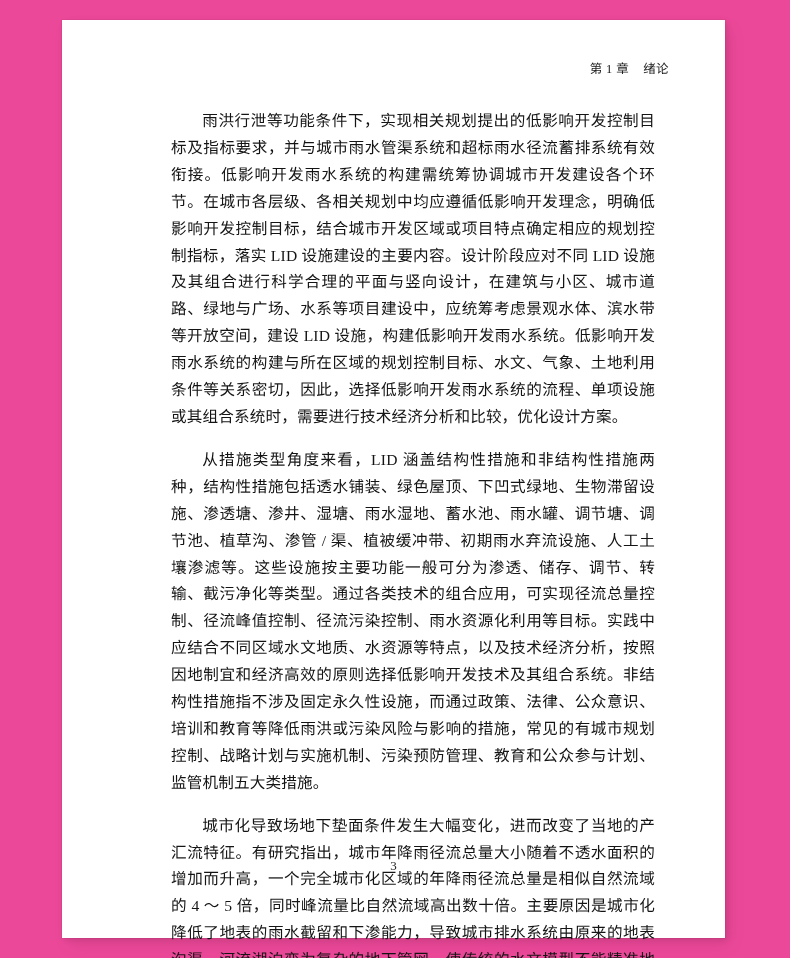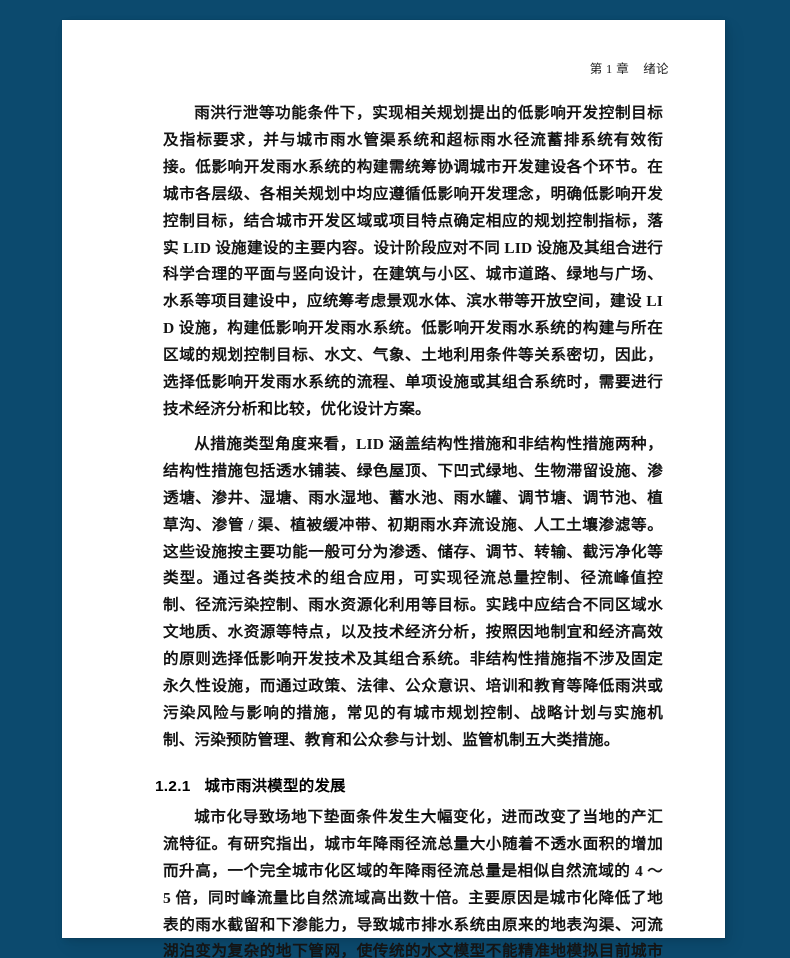--- a/index.html
+++ b/index.html
@@ -12,21 +12,21 @@
     height: 958px;
     background: #ffffff;
     font-family: "Liberation Serif", "DejaVu Serif", serif;
     overflow: hidden;
   }
 
   .page-viewport {
     position: relative;
     width: 790px;
     height: 958px;
-    background: #0c4a6e;
+    background: #ec4899;
   }
 
   
   .page-sheet {
     position: absolute;
     left: 62px;
     top: 20px;
     width: 663px;
     height: 918px;
     background: #ffffff;
@@ -55,30 +55,29 @@
 
   
   .text-column {
     position: absolute;
     left: 93px;       
     top: 72px;
     width: 516px;     
   }
 
   p.body-par {
-    margin: 8px;
+    margin: 16px;
     font-size: 15.6px;
     line-height: 26.9px;
     color: #141414;
     text-align: justify;
     text-justify: inter-ideograph;
     text-indent: 2em;
     letter-spacing: 0.15px;
     word-break: break-all;
-    font-weight: bold;
   }
 
   
   .heading-2 {
     margin: 0;
     font-family: "Liberation Sans", "DejaVu Sans", sans-serif;
     font-weight: bold;
     font-size: 21px;
     color: #000000;
     letter-spacing: 0.2px;
@@ -127,25 +126,20 @@
       <span class="rh-chap">第 1 章</span><span>绪论</span>
     </div>
 
     <div class="text-column">
 
       <p class="body-par">雨洪行泄等功能条件下，实现相关规划提出的低影响开发控制目标及指标要求，并与城市雨水管渠系统和超标雨水径流蓄排系统有效衔接。低影响开发雨水系统的构建需统筹协调城市开发建设各个环节。在城市各层级、各相关规划中均应遵循低影响开发理念，明确低影响开发控制目标，结合城市开发区域或项目特点确定相应的规划控制指标，落实 LID 设施建设的主要内容。设计阶段应对不同 LID 设施及其组合进行科学合理的平面与竖向设计，在建筑与小区、城市道路、绿地与广场、水系等项目建设中，应统筹考虑景观水体、滨水带等开放空间，建设 LID 设施，构建低影响开发雨水系统。低影响开发雨水系统的构建与所在区域的规划控制目标、水文、气象、土地利用条件等关系密切，因此，选择低影响开发雨水系统的流程、单项设施或其组合系统时，需要进行技术经济分析和比较，优化设计方案。</p>
 
       <p class="body-par par-gap">从措施类型角度来看，LID 涵盖结构性措施和非结构性措施两种，结构性措施包括透水铺装、绿色屋顶、下凹式绿地、生物滞留设施、渗透塘、渗井、湿塘、雨水湿地、蓄水池、雨水罐、调节塘、调节池、植草沟、渗管 / 渠、植被缓冲带、初期雨水弃流设施、人工土壤渗滤等。这些设施按主要功能一般可分为渗透、储存、调节、转输、截污净化等类型。通过各类技术的组合应用，可实现径流总量控制、径流峰值控制、径流污染控制、雨水资源化利用等目标。实践中应结合不同区域水文地质、水资源等特点，以及技术经济分析，按照因地制宜和经济高效的原则选择低影响开发技术及其组合系统。非结构性措施指不涉及固定永久性设施，而通过政策、法律、公众意识、培训和教育等降低雨洪或污染风险与影响的措施，常见的有城市规划控制、战略计划与实施机制、污染预防管理、教育和公众参与计划、监管机制五大类措施。</p>
 
 
-      <div class="sec-3-wrap">
-        <h3 class="heading-3">
-          <span class="h-num">1.2.1</span><span>城市雨洪模型的发展</span>
-        </h3>
-      </div>
 
       <p class="body-par par-after-h3">城市化导致场地下垫面条件发生大幅变化，进而改变了当地的产汇流特征。有研究指出，城市年降雨径流总量大小随着不透水面积的增加而升高，一个完全城市化区域的年降雨径流总量是相似自然流域的 4 ～ 5 倍，同时峰流量比自然流域高出数十倍。主要原因是城市化降低了地表的雨水截留和下渗能力，导致城市排水系统由原来的地表沟渠、河流湖泊变为复杂的地下管网，使传统的水文模型不能精准地模拟目前城市水文现状。为了深入认识城市降雨径流过程，低影响开发城市雨洪模型应运而生，并迅速发展。</p>
 
     </div>
 
     <div class="folio">3</div>
 
   </div>
 </div>
 

